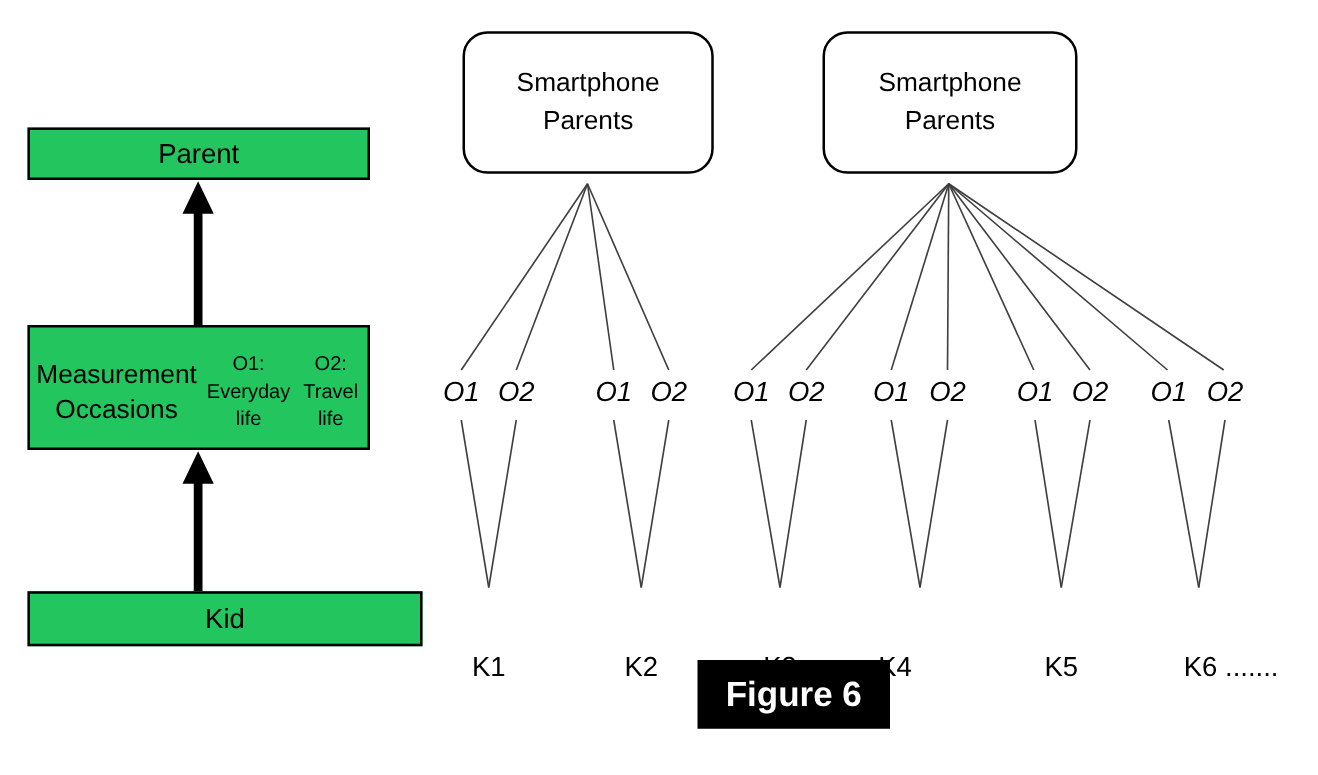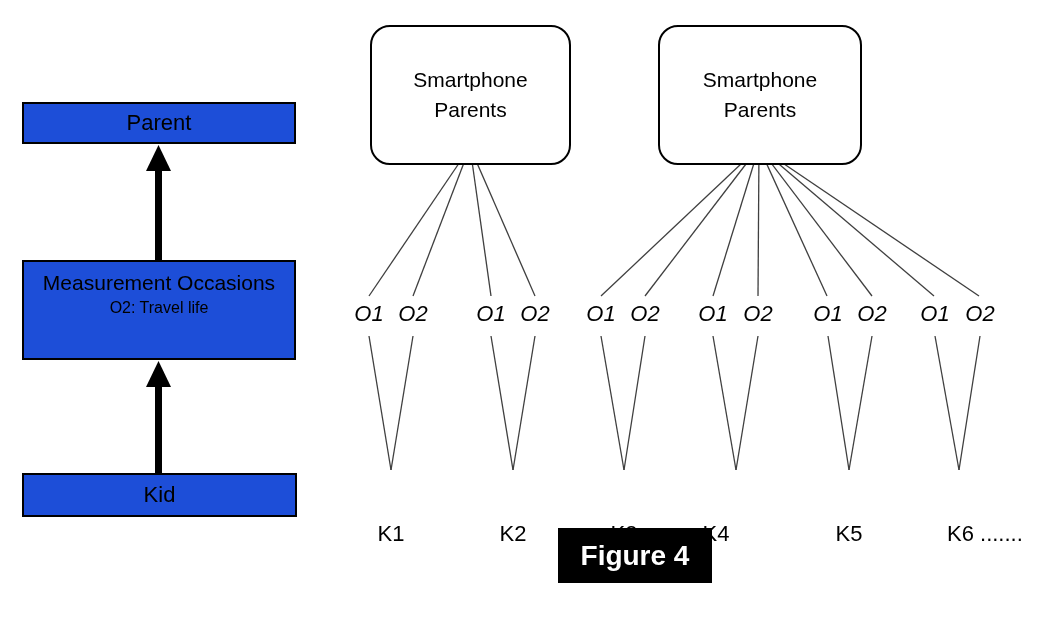--- a/index.html
+++ b/index.html
@@ -14,42 +14,42 @@
   }
   svg.wires {
     position: absolute;
     left: 0; top: 0;
     width: 1054px; height: 620px;
   }
   .box {
     position: absolute;
     box-sizing: border-box;
     border: 2px solid #000000;
-    background: #1d4ed8;
+    background: #22c55e;
     display: flex;
     align-items: center;
     justify-content: center;
     text-align: center;
   }
   .box-parent { left: 22px; top: 102px; width: 274px; height: 42px; font-size: 22px; }
-  .box-kid    { left: 22px; top: 473px; width: 275px; height: 44px; font-size: 22px; }
+  .box-kid    { left: 22px; top: 473px; width: 316px; height: 44px; font-size: 22px; }
   .box-measurement {
     left: 22px; top: 260px; width: 274px; height: 100px;
-    flex-direction: column; justify-content: flex-start;
+    flex-direction: row; justify-content: flex-start;
     padding-top: 7px;
   }
   .measure-title { font-size: 21px; line-height: 28px; }
   .measure-sub   { font-size: 16px; line-height: 22px; }
   .group-box {
     position: absolute;
     box-sizing: border-box;
     border: 2px solid #000000;
     border-radius: 20px;
     background: #ffffff;
-    top: 25px; height: 140px;
+    top: 25px; height: 114px;
     display: flex; flex-direction: column;
     align-items: center; justify-content: center;
     text-align: center;
     font-size: 21px; line-height: 30px;
   }
   .group-box.g1 { left: 370px; width: 201px; }
   .group-box.g2 { left: 658px; width: 204px; }
   .group-mid { font-weight: bold; }
   .olabel, .klabel {
     position: absolute;
@@ -119,20 +119,21 @@
       <polygon points="158.5,145 146,171 171,171"></polygon>
     </g>
   </svg>
 
   <div class="box box-parent">
     <span>Parent</span>
   </div>
 
   <div class="box box-measurement">
     <div class="measure-title">Measurement Occasions</div>
+    <div class="measure-sub">O1: Everyday life</div>
     <div class="measure-sub">O2: Travel life</div>
   </div>
 
   <div class="box box-kid">
     <span>Kid</span>
   </div>
 
   <div class="group-box g1">
     <div>Smartphone</div>
     <div>Parents</div>
@@ -157,16 +158,16 @@
   <span class="olabel" style="left:980px">O2</span>
 
   <span class="klabel" style="left:391px">K1</span>
   <span class="klabel" style="left:513px">K2</span>
   <span class="klabel" style="left:624px">K3</span>
   <span class="klabel" style="left:716px">K4</span>
   <span class="klabel" style="left:849px">K5</span>
   <span class="klabel left-anchored" style="left:947px">K6 .......</span>
 
   <div class="caption" style="background: rgb(0, 0, 0); color: rgb(255, 255, 255);">
-    <span>Figure 4</span>
+    <span>Figure 6</span>
   </div>
 
 </div>
 
 </body></html>

